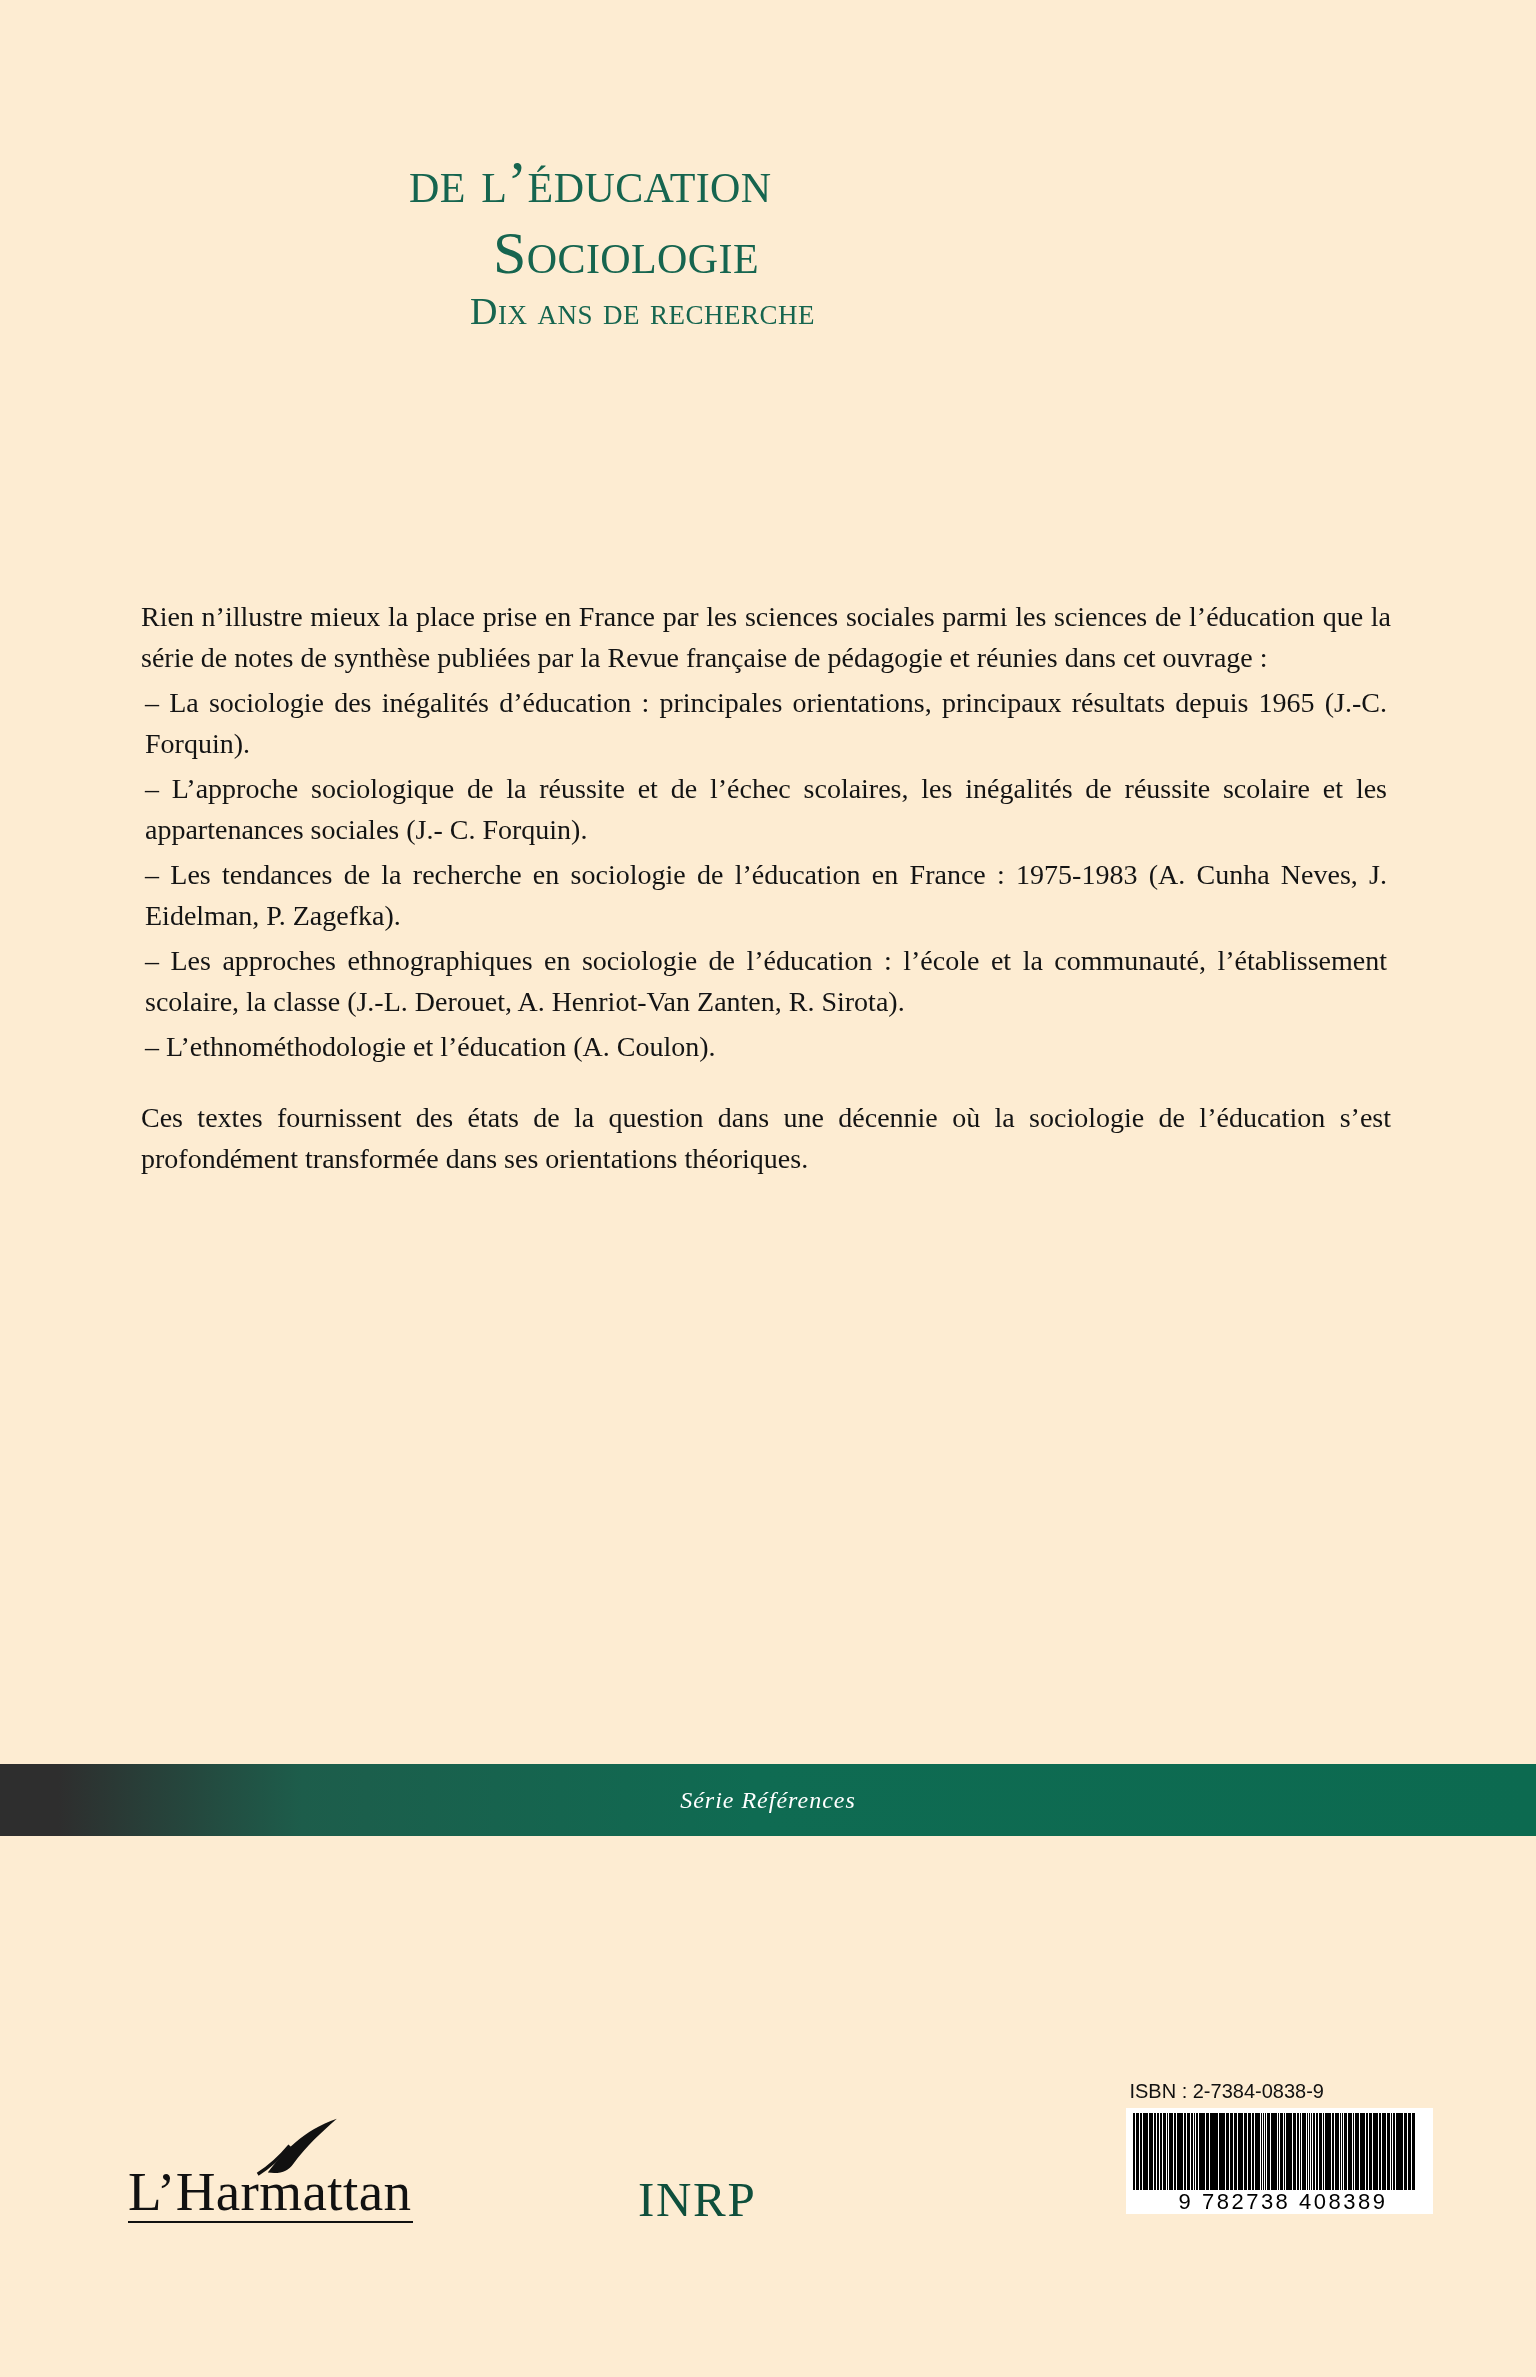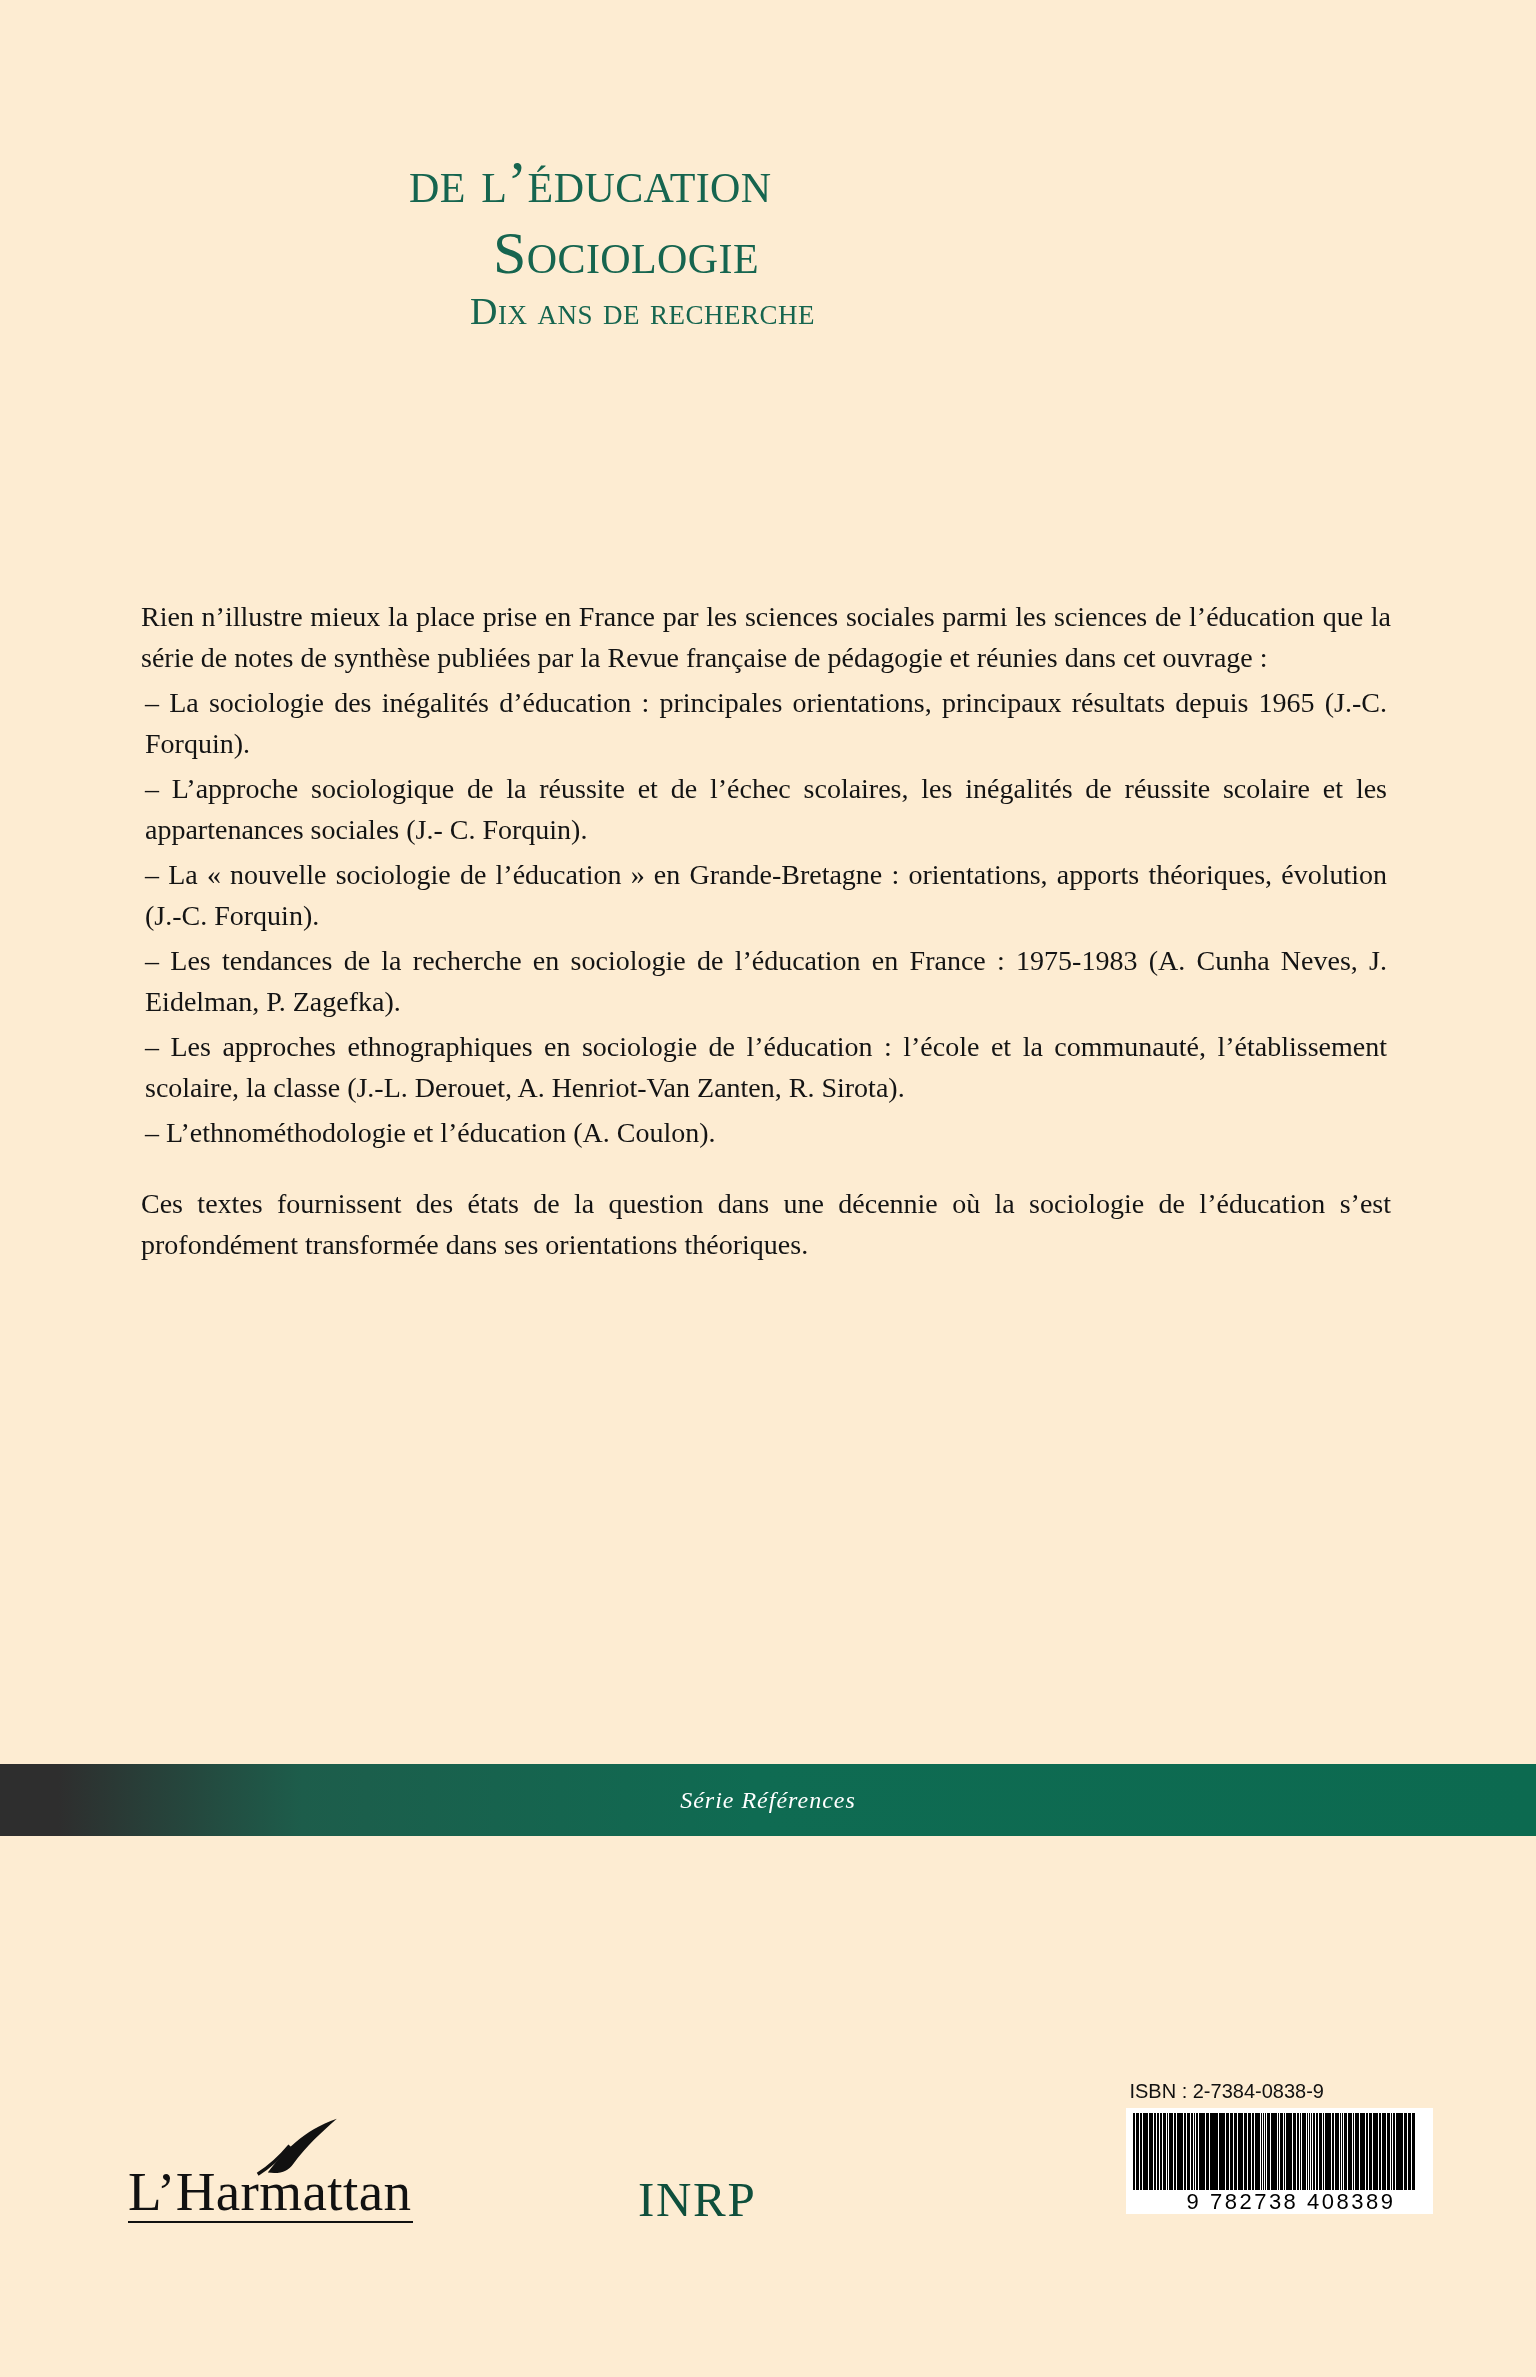--- a/index.html
+++ b/index.html
@@ -180,21 +180,21 @@
     align-items: flex-start;
   }
   .bars i {
     display: block;
     background: #000;
     height: 100%;
     margin-right: 0.8px;
   }
   .barcode-digits {
     position: absolute;
-    left: 18px;
+    left: 10px;
     top: 81px;
     width: 294px;
     font-family: "Liberation Sans", sans-serif;
     font-size: 22px;
     letter-spacing: 2.5px;
     color: #000;
     text-align: center;
     white-space: nowrap;
   }
 </style>
@@ -206,21 +206,20 @@
   <div class="title-block">
     <div class="title-line title-2">de l’éducation</div>
     <div class="title-line title-1">Sociologie</div>
     <div class="subtitle">Dix ans de recherche</div>
   </div>
 
   <div class="blurb">
     <p>Rien n’illustre mieux la place prise en France par les sciences sociales parmi les sciences de l’éducation que la série de notes de synthèse publiées par la Revue française de pédagogie et réunies dans cet ouvrage :</p>
     <p class="list-item">– La sociologie des inégalités d’éducation : principales orientations, principaux résultats depuis 1965 (J.-C. Forquin).</p>
     <p class="list-item">– L’approche sociologique de la réussite et de l’échec scolaires, les inégalités de réussite scolaire et les appartenances sociales (J.- C. Forquin).</p>
-    <p class="list-item">– La « nouvelle sociologie de l’éducation » en Grande-Bretagne : orientations, apports théoriques, évolution (J.-C. Forquin).</p>
     <p class="list-item">– Les tendances de la recherche en sociologie de l’éducation en France : 1975-1983 (A. Cunha Neves, J. Eidelman, P. Zagefka).</p>
     <p class="list-item">– Les approches ethnographiques en sociologie de l’éducation : l’école et la communauté, l’établissement scolaire, la classe (J.-L. Derouet, A. Henriot-Van Zanten, R. Sirota).</p>
     <p class="list-item">– L’ethnométhodologie et l’éducation (A. Coulon).</p>
     <p class="gap">Ces textes fournissent des états de la question dans une décennie où la sociologie de l’éducation s’est profondément transformée dans ses orientations théoriques.</p>
   </div>
 
   <div class="band">
     <div class="band-inner">
       <span class="band-label">Série Références</span>
     </div>

